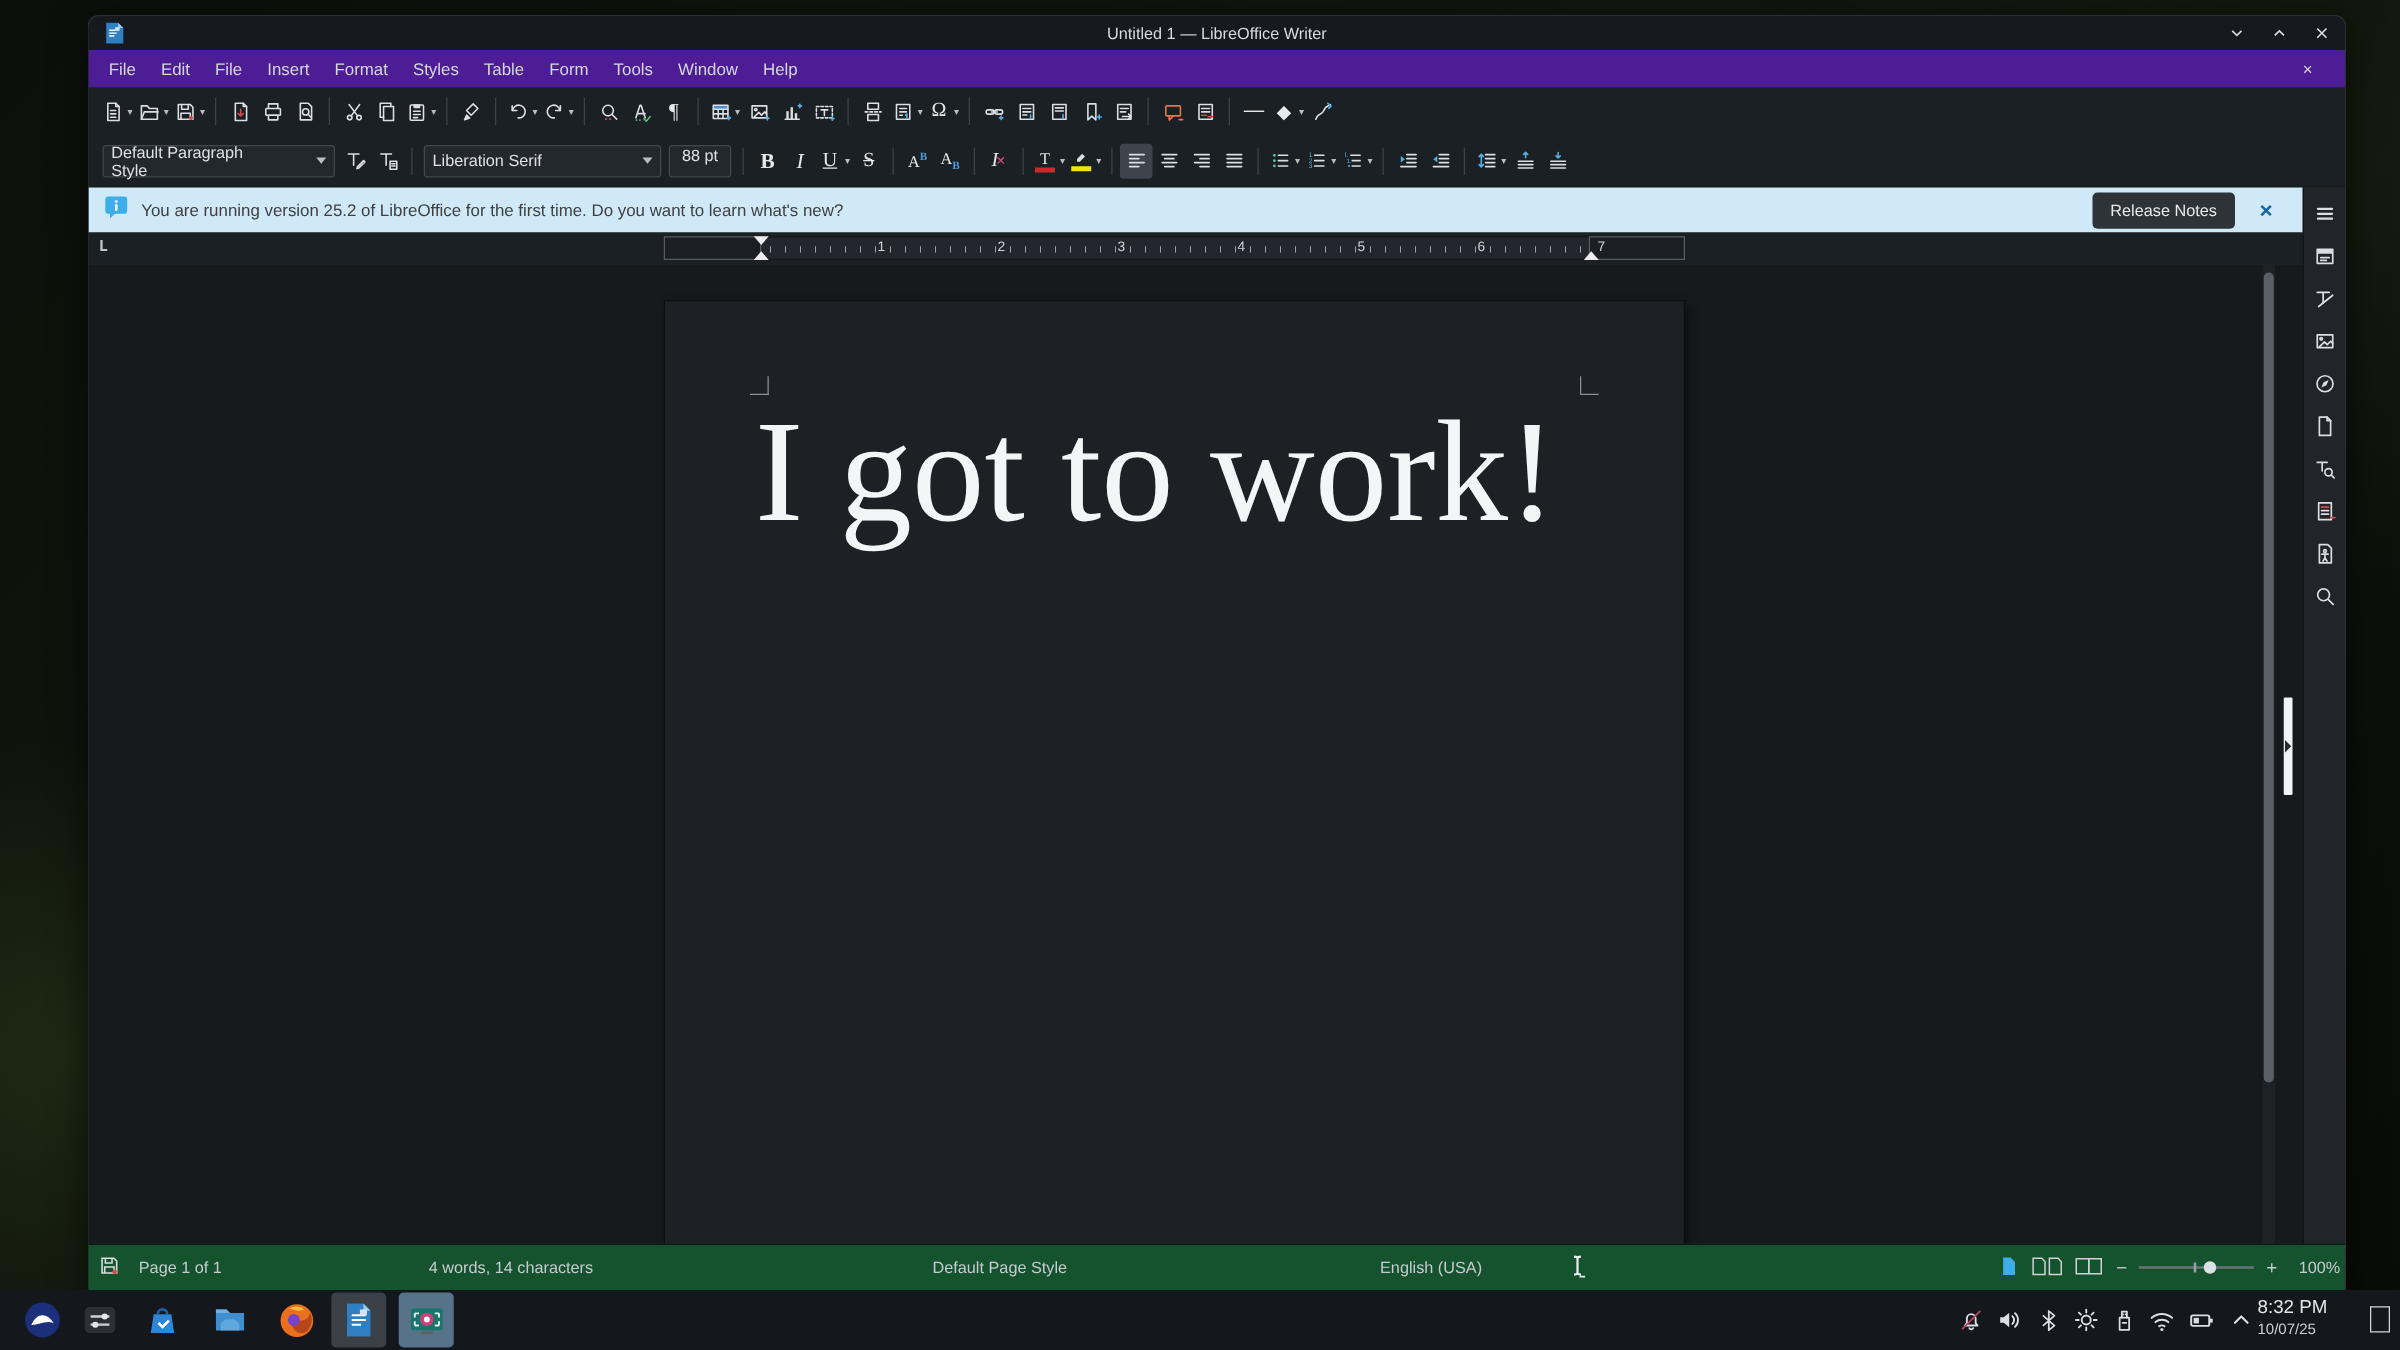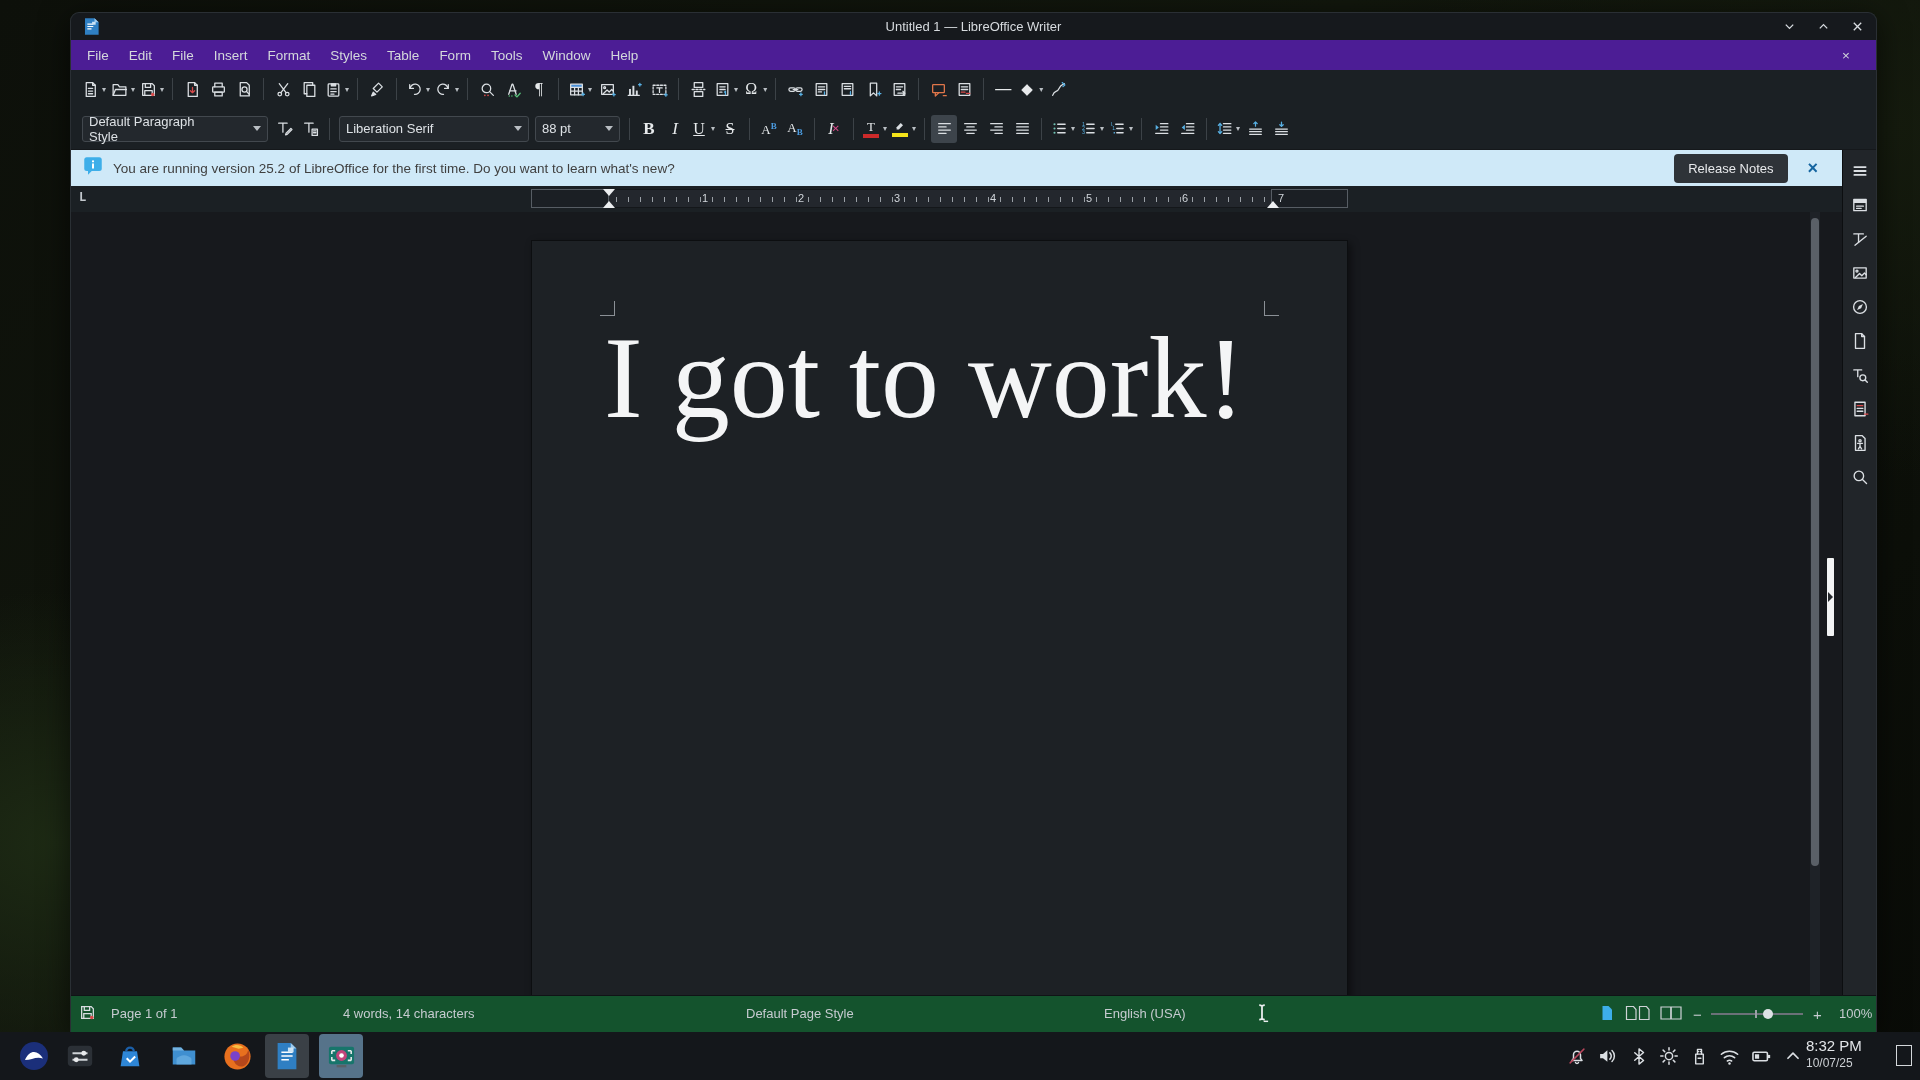--- a/index.html
+++ b/index.html
@@ -49,21 +49,21 @@
   .supsub { font-family:"Liberation Serif", serif; font-size:13px; color:#e6e9eb; }
   .supsub b { color:#4a99dd; font-size:9px; }
   .colorbtn { display:flex; flex-direction:column; align-items:center; line-height:1; }
   .colorbtn .bar { width:16px; height:4px; margin-top:1px; }
 
   .combo { height:26px; background:#23282d; border:1px solid #42484e; border-radius:3px;
     display:flex; align-items:center; padding:0 6px; color:#dde1e5; font-size:13px;
     margin:0 3px;gap:32px; }
   .combo .caret { margin-left:auto; width:0; height:0; border-left:4px solid transparent;
     border-right:4px solid transparent; border-top:5px solid #b9bec3; }
-  .combo.c-para { width:186px; } .combo.c-font { width:190px; } .combo.c-size { width:85px; }
+  .combo.c-para { width:186px; } .combo.c-font { width:190px; } .combo.c-size { width:50px;flex-direction:column; }
 
   
   .body-row { flex:1; display:flex; min-height:0; }
   .left-col { width:1773px; display:flex; flex-direction:column; position:relative; }
 
   .infobar { height:36px; background:#cfe9f8; display:flex; align-items:center;
     padding:0 10px 0 12px; gap:10px; }
   .infobar .msg { color:#404040; font-size:13.5px; }
   .release-btn { margin-left:auto; background:#2e3338; color:#e8eaec; border:none;
     border-radius:4px; font-size:13px; padding:7px 14px; }

